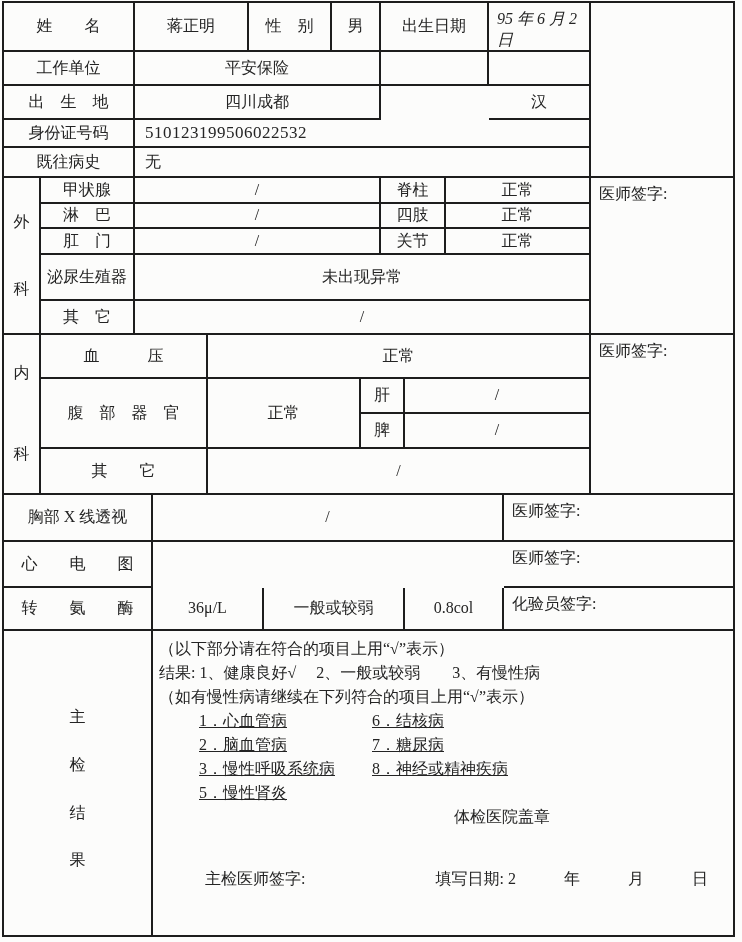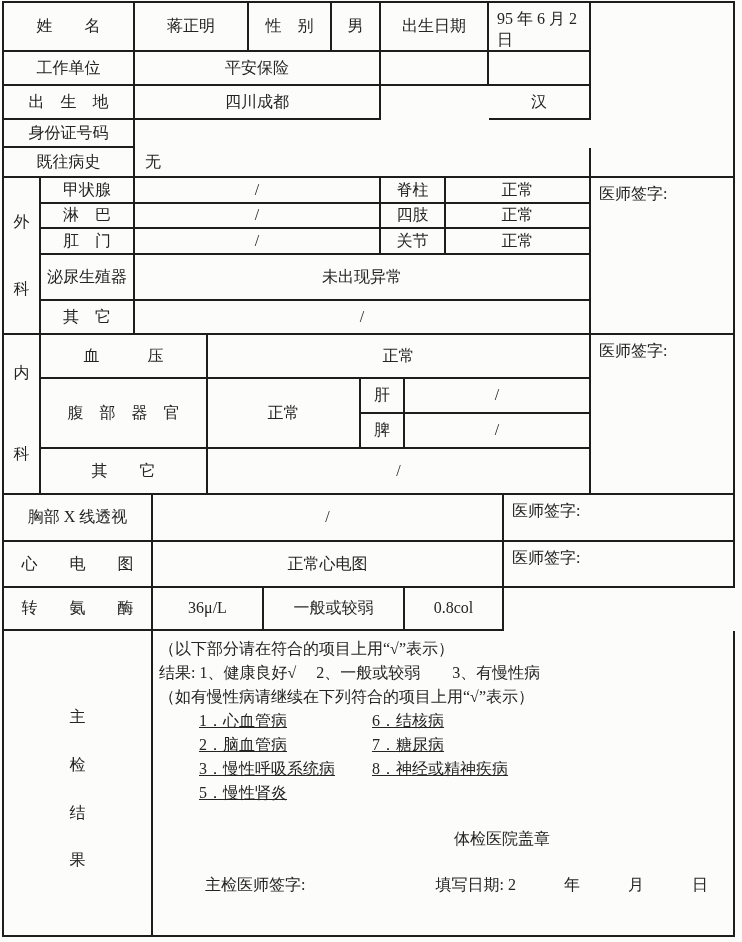--- a/index.html
+++ b/index.html
@@ -23,35 +23,35 @@
   .cell{
     border-right:2px solid #1d1d1d;
     border-bottom:2px solid #1d1d1d;
     display:flex;align-items:center;justify-content:center;
     font-size:16px;line-height:1.3;
     box-sizing:border-box;
     overflow:hidden;
   }
   .left{justify-content:flex-start;padding-left:10px;}
   .topleft{align-items:flex-start;justify-content:flex-start;padding:6px 8px;}
-  .pre{white-space:pre-wrap;}
+  .pre{white-space:pre-wrap;font-style:italic;}
   .vlabel{flex-direction:column;}
   .vlabel span{display:block;}
   .sig{font-size:16px;}
   
   .summary-content{
     flex-direction:column;align-items:stretch;justify-content:flex-start;
     padding:6px 4px 0 4px;font-size:16px;
   }
   .sline{line-height:24px;margin-left:2px;white-space:pre-wrap;}
   .slist-row{display:flex;line-height:24px;text-decoration:underline;}
   .slist-left{margin-left:42px;width:173px;}
   .slist-right{flex:1;}
-  .stamp-line{margin-top:22px;line-height:24px;padding-left:297px;}
-  .signdate-line{display:flex;margin-top:22px;line-height:24px;}
+  .stamp-line{line-height:24px;padding-left:297px;}
+  .signdate-line{display:flex;margin-top:38px;line-height:24px;}
   .signdate-line .s1{margin-left:48px;}
   .signdate-line .s2{margin-left:130px;white-space:pre-wrap;}
   .idnum{font-size:17px;letter-spacing:0.5px;}
 </style>
 </head>
 <body>
 
 <div class="page">
   <div class="form-grid">
 
@@ -67,20 +67,21 @@
     <div class="cell" style="grid-area:2/1/3/3">工作单位</div>
     <div class="cell" style="grid-area:2/3/3/10">平安保险</div>
     <div class="cell" style="grid-area:2/10/3/13"></div>
     <div class="cell" style="grid-area:2/13/3/15"></div>
 
     <div class="cell" style="grid-area:3/1/4/3">出　生　地</div>
     <div class="cell" style="grid-area:3/3/4/10">四川成都</div>
     <div class="cell" style="grid-area:3/13/4/15">汉</div>
 
     <div class="cell" style="grid-area:4/1/5/3">身份证号码</div>
+    <div class="cell left idnum" style="grid-area:4/3/5/15">510123199506022532</div>
 
     <div class="cell" style="grid-area:5/1/6/3">既往病史</div>
     <div class="cell left" style="grid-area:5/3/6/15">无</div>
 
     <div class="cell vlabel" style="grid-area:6/1/11/2;gap:46px">
       <span>外</span>
       <span>科</span>
     </div>
 
     <div class="cell" style="grid-area:6/2/7/3">甲状腺</div>
@@ -124,27 +125,27 @@
     <div class="cell" style="grid-area:14/2/15/5">其　　它</div>
     <div class="cell" style="grid-area:14/5/15/15">/</div>
 
     <div class="cell topleft sig" style="grid-area:11/15/15/16">医师签字:</div>
 
     <div class="cell" style="grid-area:15/1/16/4">胸部 X 线透视</div>
     <div class="cell" style="grid-area:15/4/16/14">/</div>
     <div class="cell topleft sig" style="grid-area:15/14/16/16">医师签字:</div>
 
     <div class="cell" style="grid-area:16/1/17/4">心　　电　　图</div>
-    <div class="cell" style="grid-area:16/4/17/14">正常心电图</div>
     <div class="cell topleft sig" style="grid-area:16/14/17/16">医师签字:</div>
 
     <div class="cell" style="grid-area:17/1/18/4">转　　氨　　酶</div>
     <div class="cell" style="grid-area:17/4/18/7">36μ/L</div>
     <div class="cell" style="grid-area:17/7/18/11">一般或较弱</div>
     <div class="cell" style="grid-area:17/11/18/14">0.8col</div>
+    <div class="cell topleft sig" style="grid-area:17/14/18/16">化验员签字:</div>
 
     <div class="cell vlabel" style="grid-area:18/1/19/4;justify-content:flex-start;padding-top:76px;gap:27px">
       <span>主</span>
       <span>检</span>
       <span>结</span>
       <span>果</span>
     </div>
 
     <div class="cell summary-content" style="grid-area:18/4/19/16">
       <div class="sline">（以下部分请在符合的项目上用“√”表示）</div>

